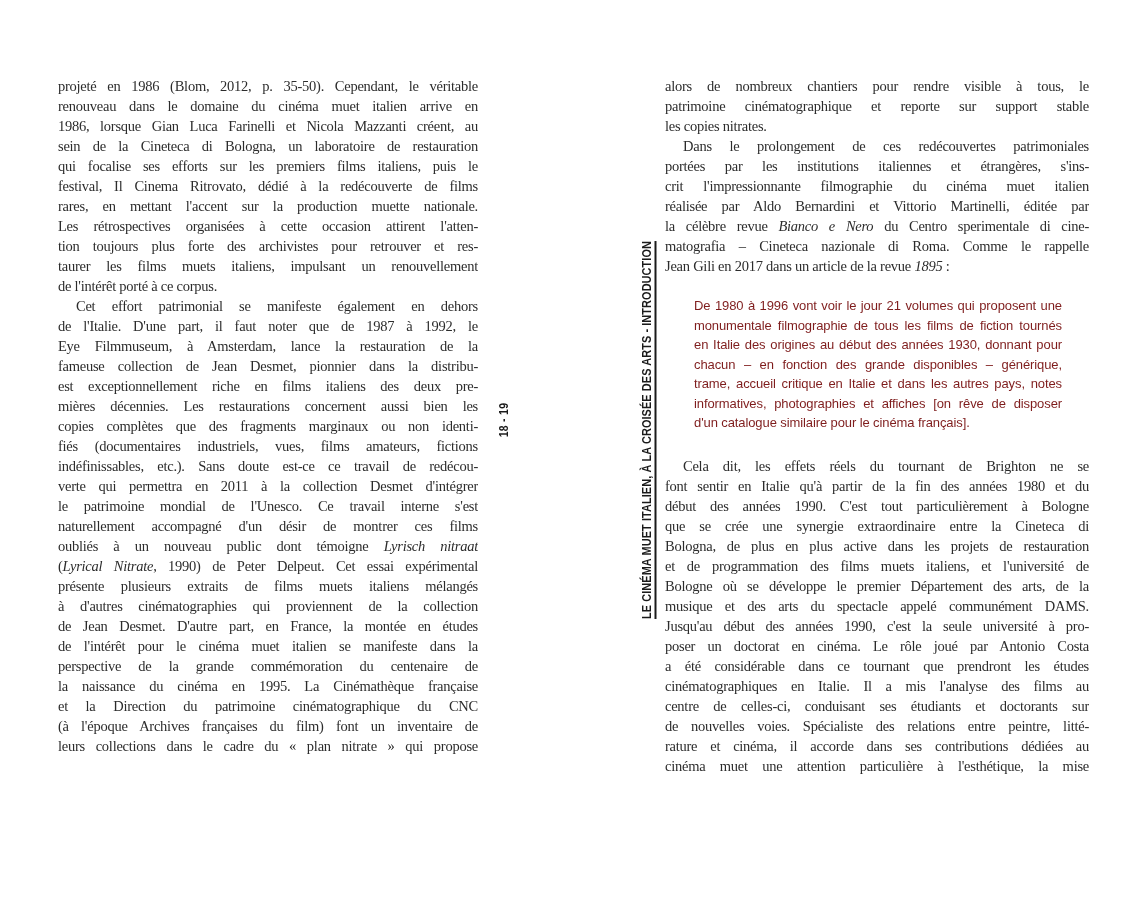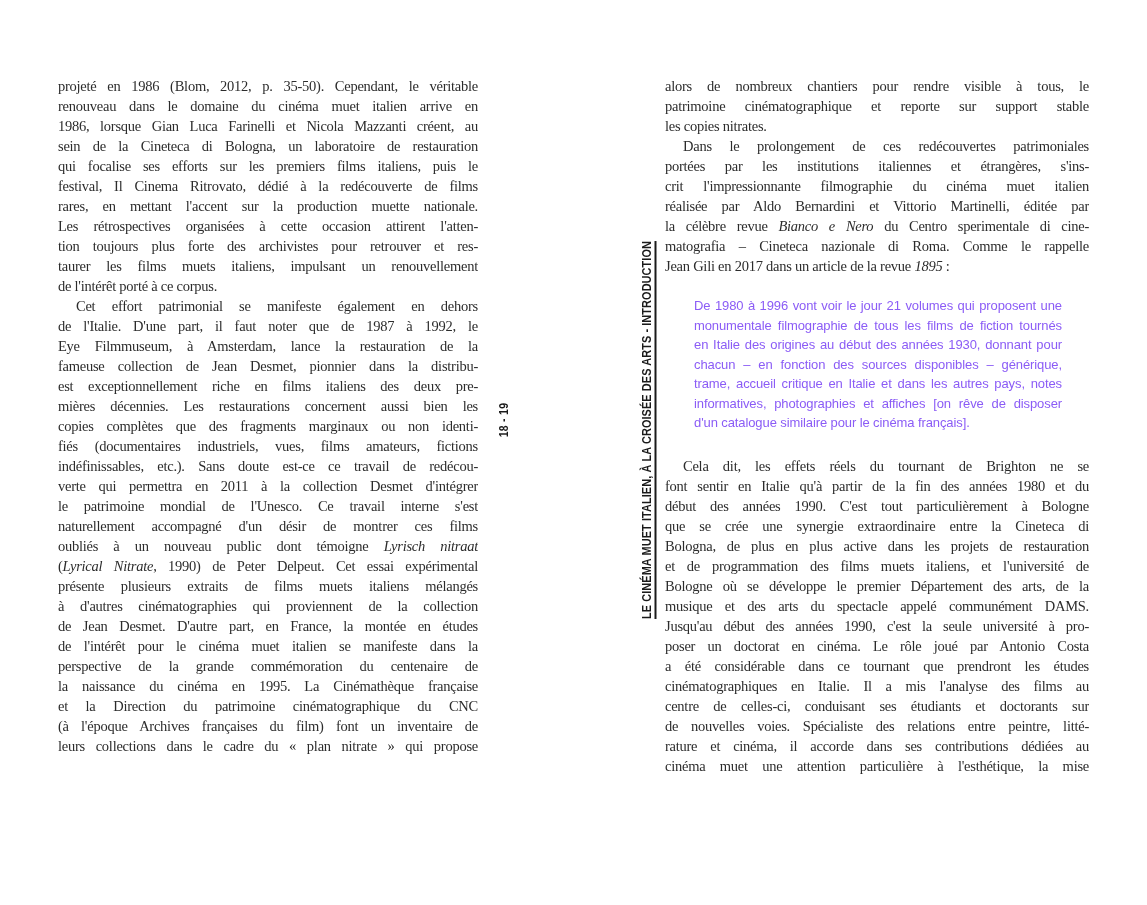--- a/index.html
+++ b/index.html
@@ -27,21 +27,21 @@
     overflow: hidden;
     text-align: justify;
   }
   .line.j { text-align-last: justify; }
   .block.indent .line:first-child { text-indent: 18px; }
 
   .block.quote {
     margin: 20px 27px 23px 29px;
     font-family: "Liberation Sans", "DejaVu Sans", sans-serif;
     font-size: 13px;
-    color: #8b5cf6;
+    color: #7f1d1d;
     letter-spacing: -0.1px;
   }
   .block.quote .line { height: 19.5px; line-height: 19.5px; }
 
   .vrot-anchor { position: absolute; width: 0; height: 0; }
   .vrot {
     position: absolute;
     white-space: nowrap;
     font-family: "Liberation Sans", "DejaVu Sans", sans-serif;
     font-weight: bold;
@@ -125,21 +125,21 @@
         <div class="line j">crit l'impressionnante filmographie du cinéma muet italien</div>
         <div class="line j">réalisée par Aldo Bernardini et Vittorio Martinelli, éditée par</div>
         <div class="line j">la célèbre revue <i>Bianco e Nero</i> du Centro sperimentale di cine-</div>
         <div class="line j">matografia – Cineteca nazionale di Roma. Comme le rappelle</div>
         <div class="line">Jean Gili en 2017 dans un article de la revue <i>1895</i> :</div>
       </div>
       <div class="block quote">
         <div class="line j">De 1980 à 1996 vont voir le jour 21 volumes qui proposent une</div>
         <div class="line j">monumentale filmographie de tous les films de fiction tournés</div>
         <div class="line j">en Italie des origines au début des années 1930, donnant pour</div>
-        <div class="line j">chacun – en fonction des sources disponibles – générique,</div>
+        <div class="line j">chacun – en fonction des grande disponibles – générique,</div>
         <div class="line j">trame, accueil critique en Italie et dans les autres pays, notes</div>
         <div class="line j">informatives, photographies et affiches [on rêve de disposer</div>
         <div class="line">d'un catalogue similaire pour le cinéma français].</div>
       </div>
       <div class="block para indent">
         <div class="line j">Cela dit, les effets réels du tournant de Brighton ne se</div>
         <div class="line j">font sentir en Italie qu'à partir de la fin des années 1980 et du</div>
         <div class="line j">début des années 1990. C'est tout particulièrement à Bologne</div>
         <div class="line j">que se crée une synergie extraordinaire entre la Cineteca di</div>
         <div class="line j">Bologna, de plus en plus active dans les projets de restauration</div>

